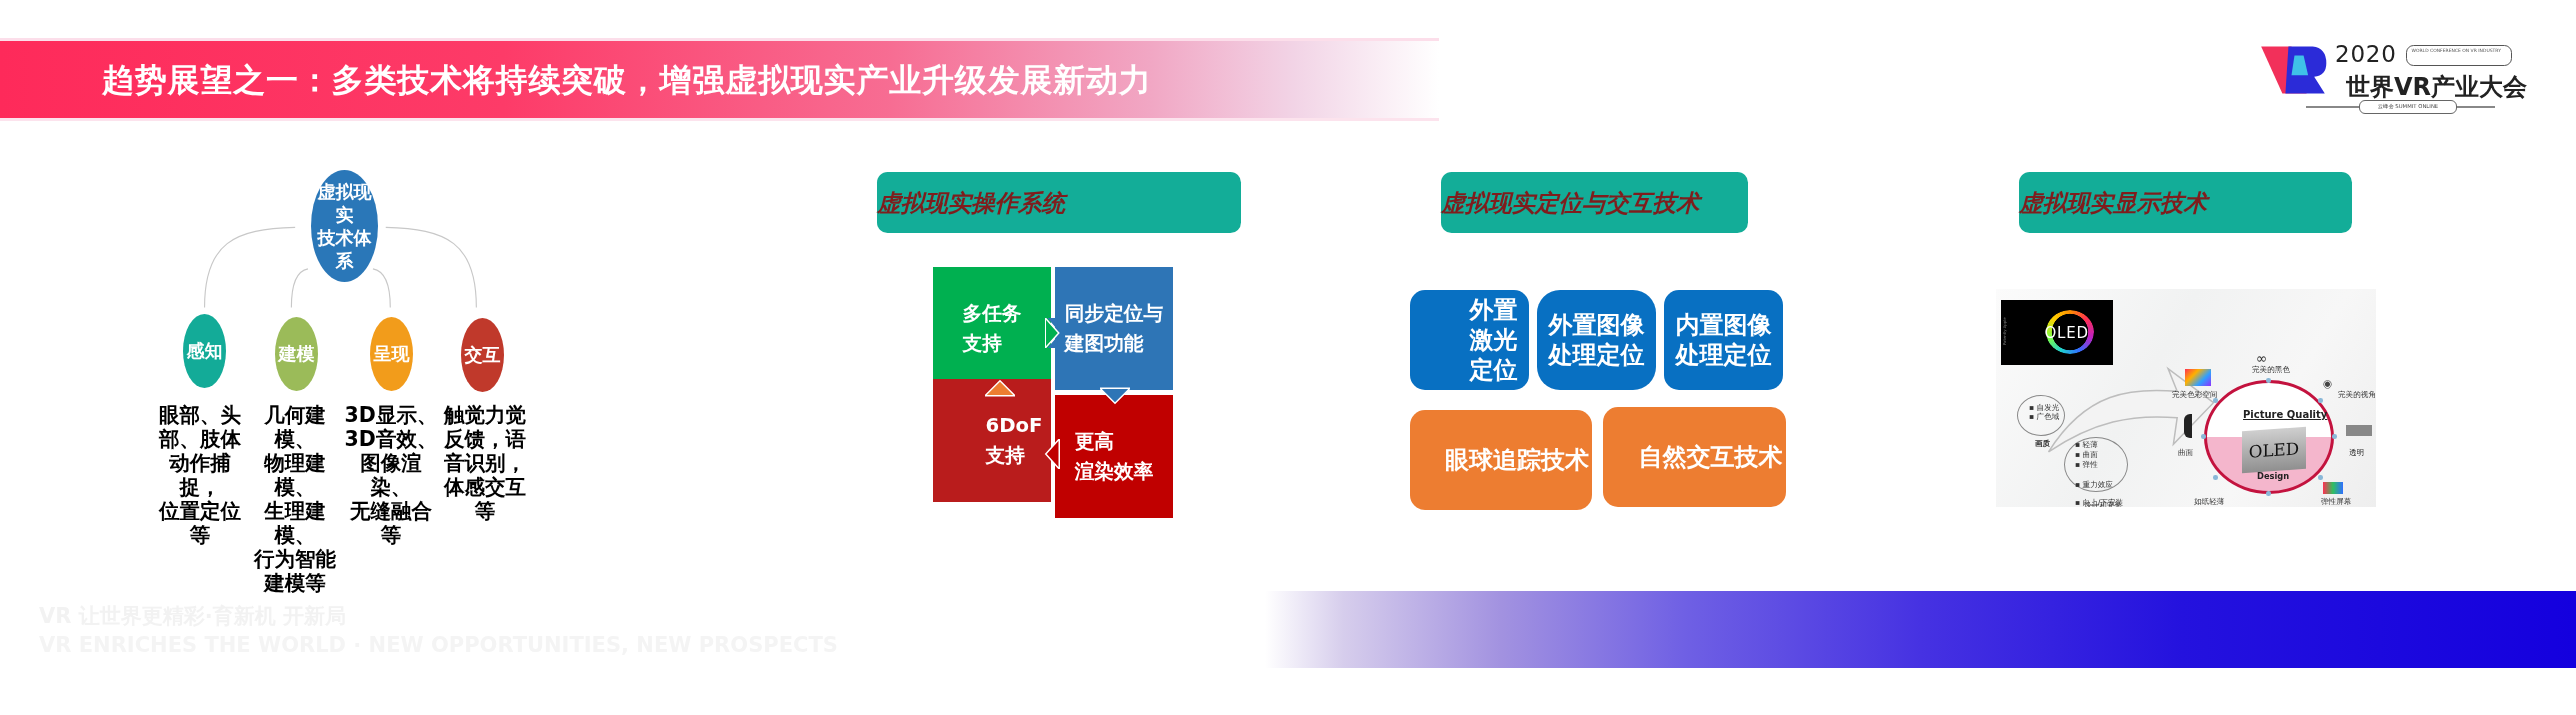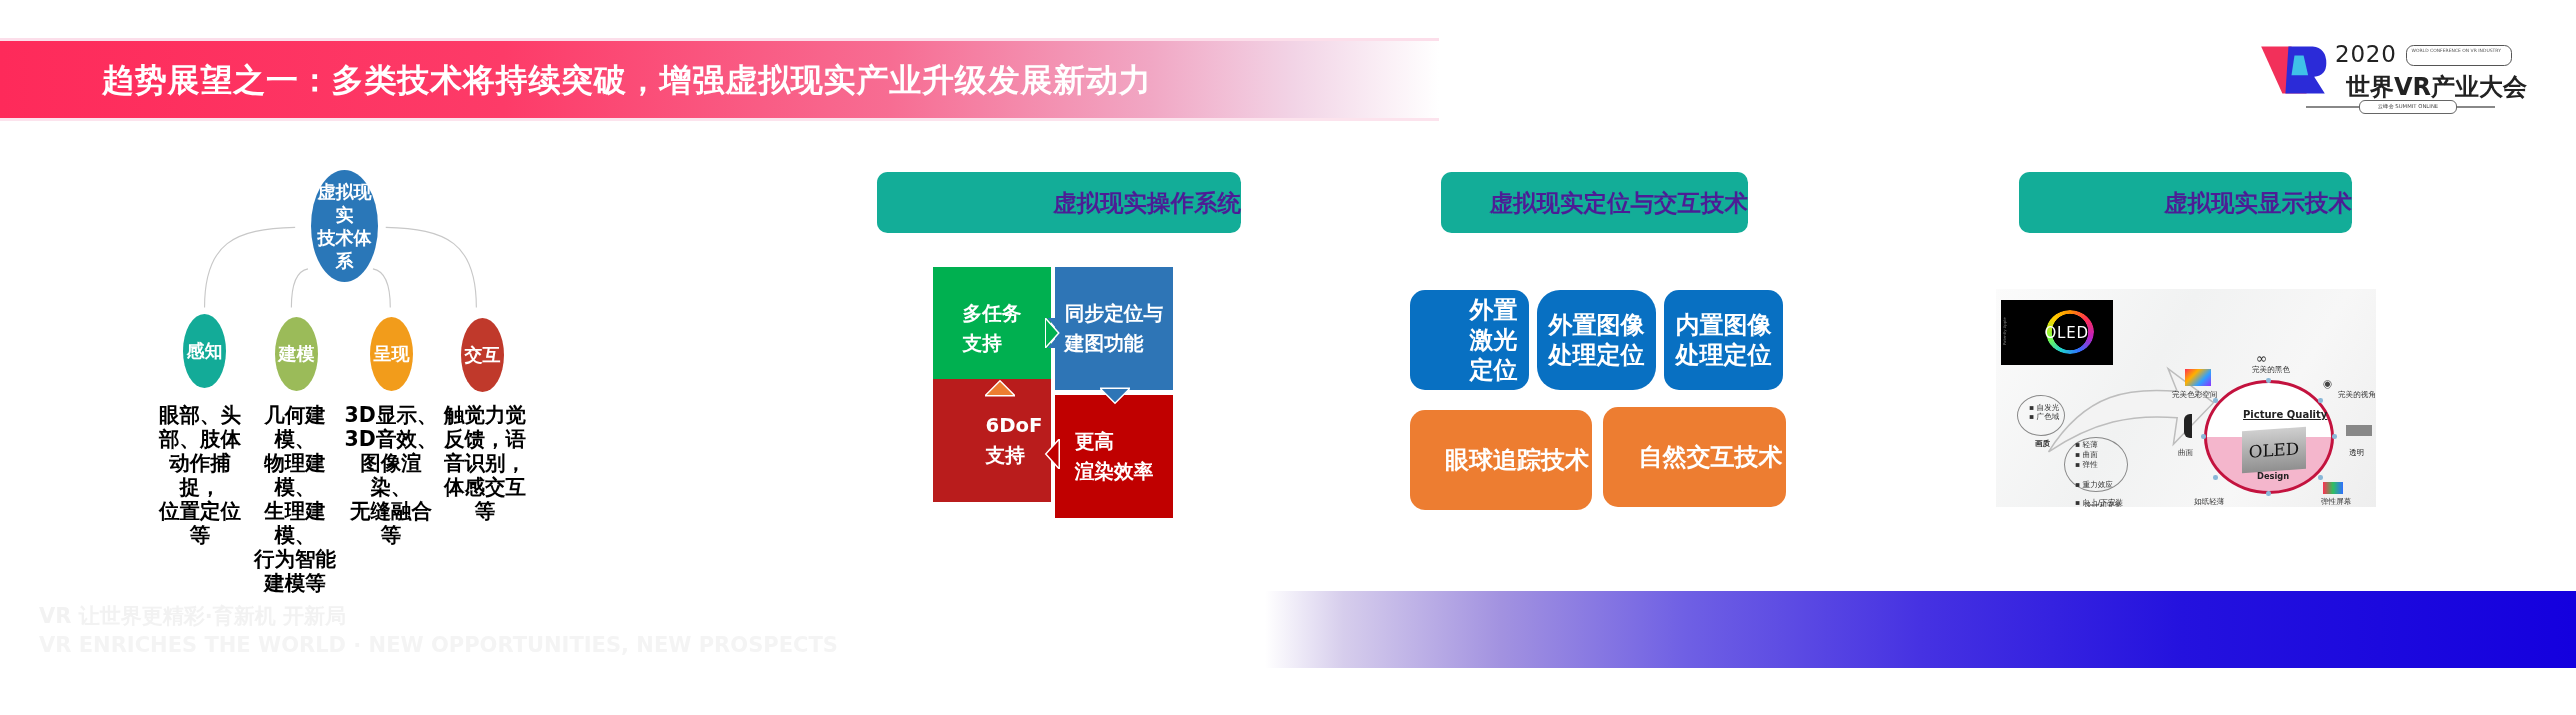--- a/index.html
+++ b/index.html
@@ -37,22 +37,22 @@
   .child-node {
     width: 43px; height: 74px; border-radius: 50%; color: #fff; font-weight: bold; font-size: 18px;
     display: flex; align-items: center; justify-content: center;
   }
   .child-desc {
     width: 98px; text-align: center; font-weight: bold; font-size: 20.5px; line-height: 24px; color: #000;
   }
 
   
   .section-header {
-    top: 172px; height: 61px; border-radius: 10.6px; background: #13ad98; color: #4c1d95;
-    font-weight: bold; font-size: 23.5px; display: flex; align-items: center; justify-content: flex-end;
+    top: 172px; height: 61px; border-radius: 10.6px; background: #13ad98; color: #7f1d1d;
+    font-weight: bold; font-size: 23.5px; display: flex; align-items: center; justify-content: flex-start; font-style: italic;
   }
 
   
   .quad { width: 118px; height: 123px; color: #fff; font-weight: bold; font-size: 19.7px; line-height: 30px;
     display: flex; align-items: center; justify-content: center; text-align: left; }
 
   
   .blue-box { top: 290px; height: 100px; width: 119px; border-radius: 15px; background: #0870c2; color: #fff;
     font-weight: bold; font-size: 24px; line-height: 30px; display: flex; align-items: center; justify-content: center; text-align: center; }
   .orange-box { height: 100px; border-radius: 15px; background: #ed7d31; color: #fff;
@@ -198,21 +198,21 @@
   <span style="white-space:pre-line;">内置图像
 处理定位</span>
 </div>
 <div class="abs orange-box" style="left:1410px;top:410px;width:182px;">
   <span>眼球追踪技术</span>
 </div>
 <div class="abs orange-box" style="left:1603px;top:407px;width:183px;">
   <span>自然交互技术</span>
 </div>
 
-<div class="abs section-header" style="left:2019px;width:333px;padding-left:36px;">
+<div class="abs section-header" style="left:2019px;width:333px;">
   <span>虚拟现实显示技术</span>
 </div>
 
 <div class="abs oled-image">
   <div class="abs oled-black">
     <div class="abs oled-ring"></div>
     <div class="abs oled-word">OLED</div>
     <div class="abs" style="left:1.5px;top:15px;font-size:3.8px;color:#777;transform:rotate(-90deg);transform-origin:left top;white-space:nowrap;top:45px;">Patently Apple</div>
   </div>
 

